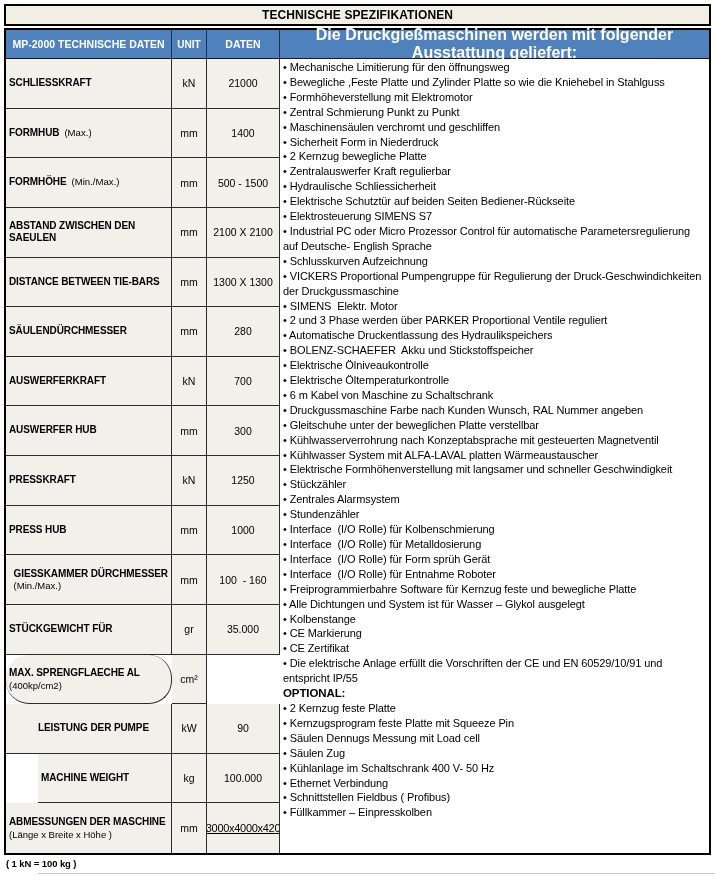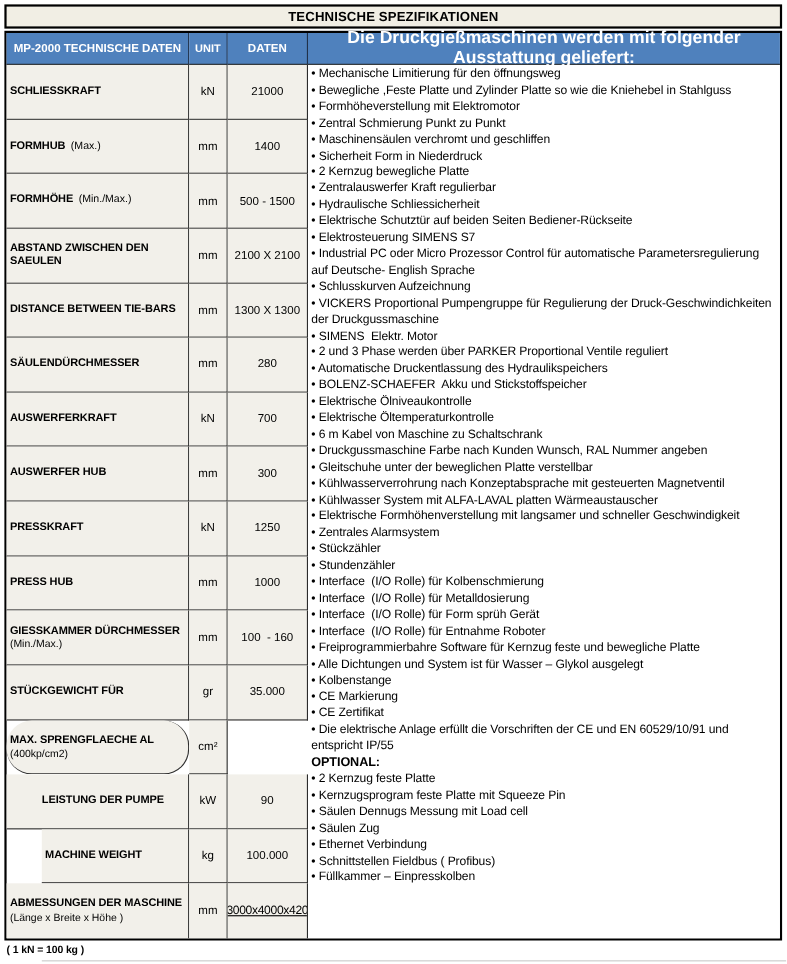--- a/index.html
+++ b/index.html
@@ -111,21 +111,21 @@
       <div class="c c-label" style="grid-area: 10 / 1;">
         <div><span>PRESSKRAFT</span></div>
       </div>
       <div class="c c-unit" style="grid-area: 10 / 2;">kN</div>
       <div class="c c-val" style="grid-area: 10 / 3;">1250</div>
       <div class="c c-label" style="grid-area: 11 / 1;">
         <div><span>PRESS HUB</span></div>
       </div>
       <div class="c c-unit" style="grid-area: 11 / 2;">mm</div>
       <div class="c c-val" style="grid-area: 11 / 3;">1000</div>
-      <div class="c c-label" style="grid-area: 12 / 1;">
+      <div class="c c-label" style="grid-area: 12 / 1; justify-content: flex-end;">
         <div><span>GIESSKAMMER DÜRCHMESSER</span><span class="sub-block">(Min./Max.)</span></div>
       </div>
       <div class="c c-unit" style="grid-area: 12 / 2;">mm</div>
       <div class="c c-val" style="grid-area: 12 / 3;">100  - 160</div>
       <div class="c c-label" style="grid-area: 13 / 1;">
         <div><span>STÜCKGEWICHT FÜR</span></div>
       </div>
       <div class="c c-unit" style="grid-area: 13 / 2;">gr</div>
       <div class="c c-val" style="grid-area: 13 / 3;">35.000</div>
       <div class="c c-label" style="grid-area: 14 / 1; border-radius: 23px;">
@@ -167,38 +167,39 @@
         <div class="bullet">• Automatische Druckentlassung des Hydraulikspeichers</div>
         <div class="bullet">• BOLENZ-SCHAEFER  Akku und Stickstoffspeicher</div>
         <div class="bullet">• Elektrische Ölniveaukontrolle</div>
         <div class="bullet">• Elektrische Öltemperaturkontrolle</div>
         <div class="bullet">• 6 m Kabel von Maschine zu Schaltschrank</div>
         <div class="bullet">• Druckgussmaschine Farbe nach Kunden Wunsch, RAL Nummer angeben</div>
         <div class="bullet">• Gleitschuhe unter der beweglichen Platte verstellbar</div>
         <div class="bullet">• Kühlwasserverrohrung nach Konzeptabsprache mit gesteuerten Magnetventil</div>
         <div class="bullet">• Kühlwasser System mit ALFA-LAVAL platten Wärmeaustauscher</div>
         <div class="bullet">• Elektrische Formhöhenverstellung mit langsamer und schneller Geschwindigkeit</div>
+        <div class="bullet">• Stückzähler</div>
         <div class="bullet">• Zentrales Alarmsystem</div>
-        <div class="bullet">• Stückzähler</div>
         <div class="bullet">• Stundenzähler</div>
         <div class="bullet">• Interface  (I/O Rolle) für Kolbenschmierung</div>
         <div class="bullet">• Interface  (I/O Rolle) für Metalldosierung</div>
         <div class="bullet">• Interface  (I/O Rolle) für Form sprüh Gerät</div>
         <div class="bullet">• Interface  (I/O Rolle) für Entnahme Roboter</div>
         <div class="bullet">• Freiprogrammierbahre Software für Kernzug feste und bewegliche Platte</div>
         <div class="bullet">• Alle Dichtungen und System ist für Wasser – Glykol ausgelegt</div>
         <div class="bullet">• Kolbenstange</div>
         <div class="bullet">• CE Markierung</div>
         <div class="bullet">• CE Zertifikat</div>
         <div class="bullet">• Die elektrische Anlage erfüllt die Vorschriften der CE und EN 60529/10/91 und entspricht IP/55</div>
         <div class="opt-head">OPTIONAL:</div>
         <div class="bullet">• 2 Kernzug feste Platte</div>
         <div class="bullet">• Kernzugsprogram feste Platte mit Squeeze Pin</div>
         <div class="bullet">• Säulen Dennugs Messung mit Load cell</div>
         <div class="bullet">• Säulen Zug</div>
+        <div class="bullet">• Kühlanlage im Schaltschrank 400 V- 50 Hz</div>
         <div class="bullet">• Ethernet Verbindung</div>
         <div class="bullet">• Schnittstellen Fieldbus ( Profibus)</div>
         <div class="bullet">• Füllkammer – Einpresskolben</div>
       </div>
   </div>
 
   <div class="footnote">( 1 kN = 100 kg )</div>
   <div class="bottom-line"></div>
 </div>
 

